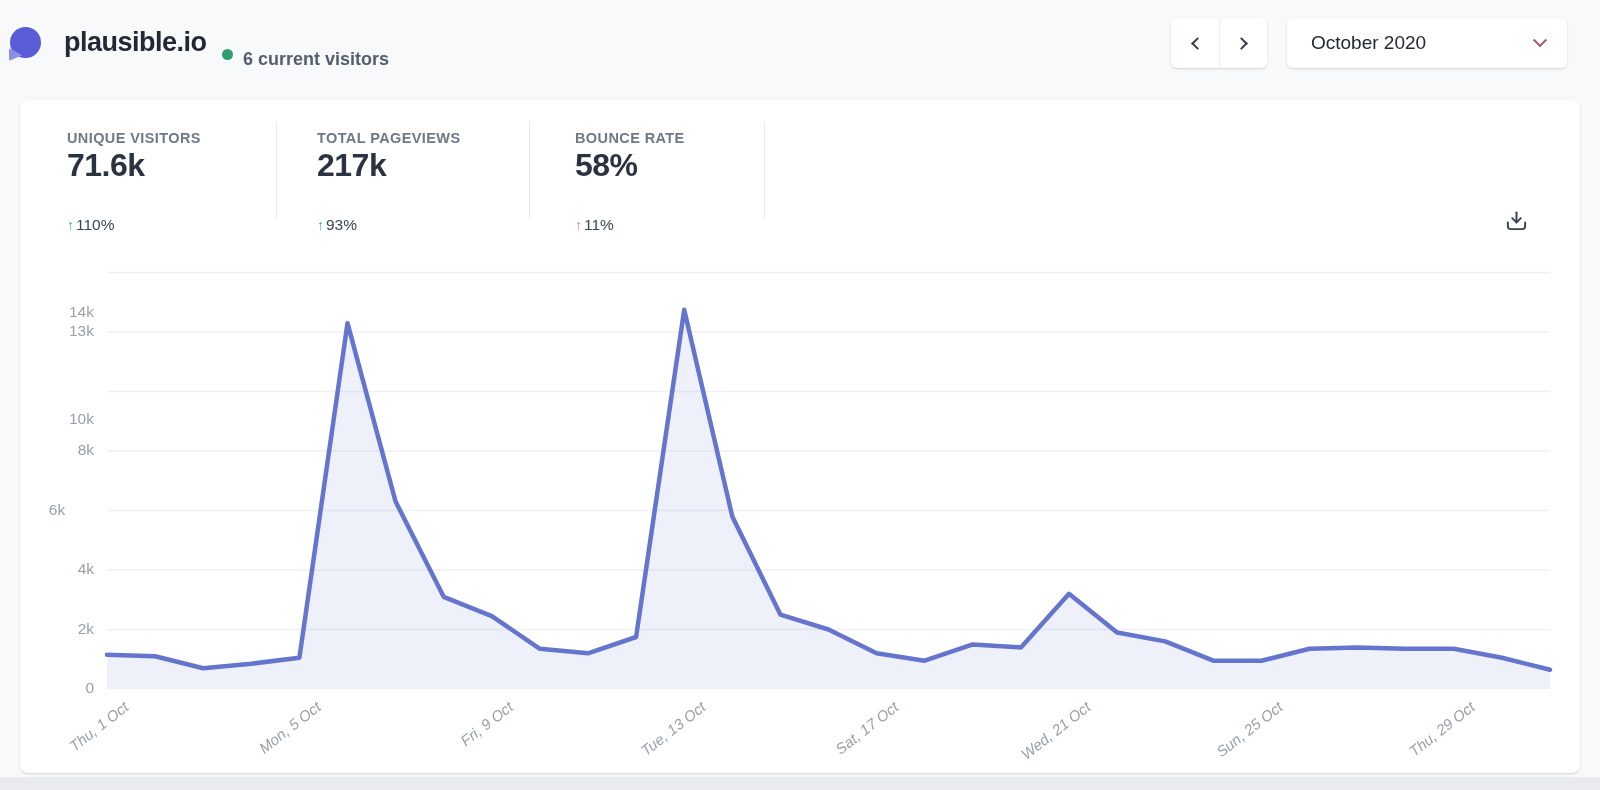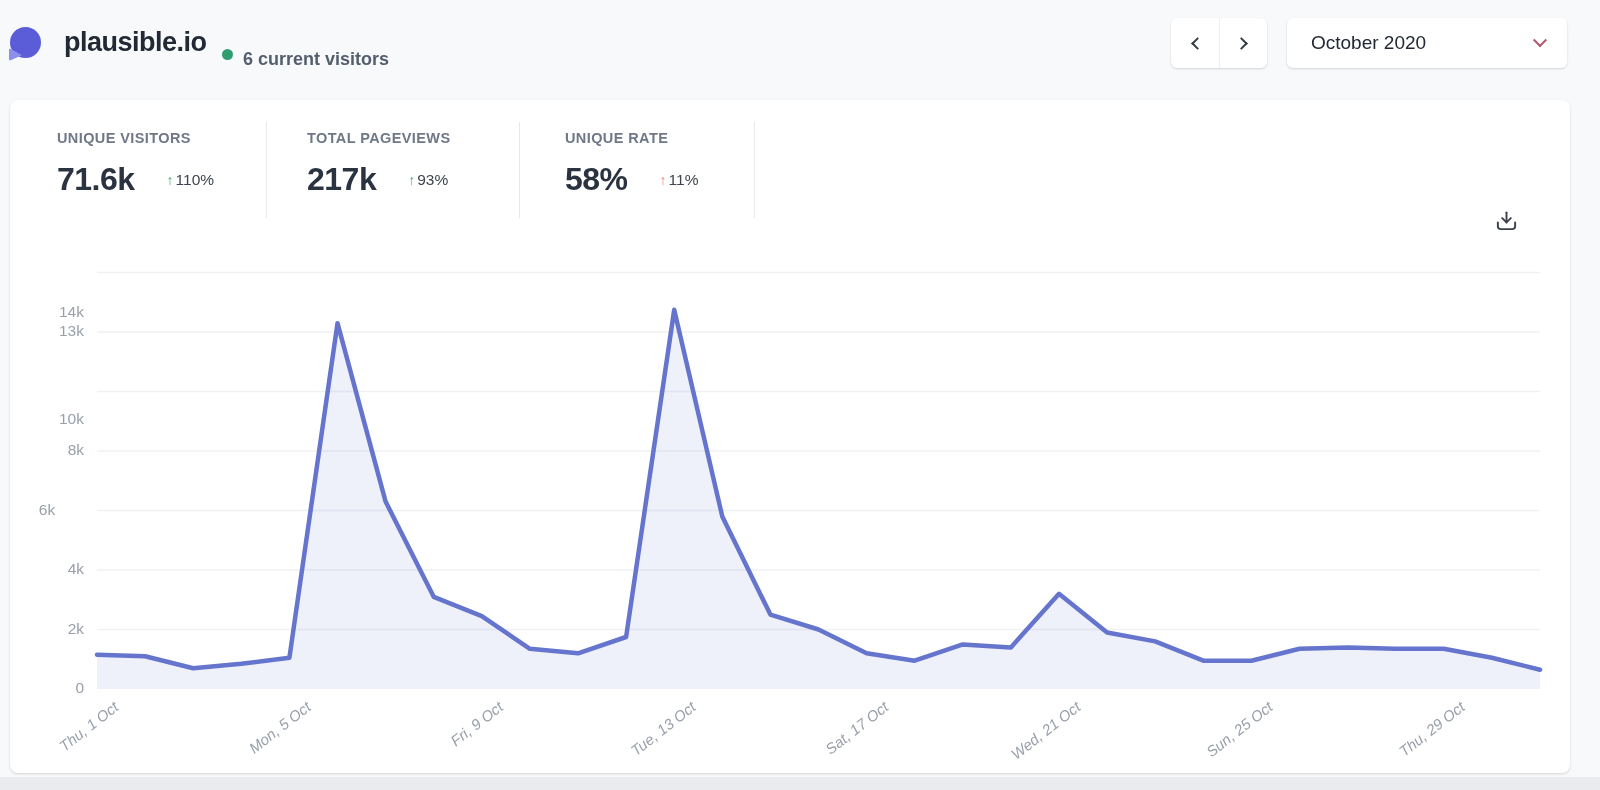--- a/index.html
+++ b/index.html
@@ -54,27 +54,27 @@
     box-shadow:0 1px 2px rgba(0,0,0,0.10), 0 1px 3px rgba(0,0,0,0.06);
     display:flex; align-items:center; justify-content:space-between;
     padding:0 22px 0 24px;
     font-family:"Liberation Sans", sans-serif;
   }
   .period-label { font-size:19px; color:#222935;text-align:right; }
   .chev-down { width:10px; height:10px; transform:rotate(45deg) translate(-2px,-2px);
     border-color:#ae5a72; }
   
   .card {
-    position:absolute; left:10px; top:100px; width:1560px; height:673px;
+    position:absolute; left:20px; top:100px; width:1560px; height:673px;
     background:#ffffff; border-radius:8px;
     box-shadow:0 1px 3px rgba(0,0,0,0.10), 0 1px 2px rgba(0,0,0,0.06);
   }
   .stat { position:absolute; top:30px; }
   .stat-label { font-size:14.5px; font-weight:700; color:#6e7887; letter-spacing:0.4px; }
-  .value-row { display:flex; align-items:center; gap:32px; margin-top:15px; }
+  .value-row { display:flex; align-items:flex-start; gap:32px; margin-top:1px;flex-direction:column; }
   .stat-value { font-size:32px; font-weight:700; color:#2b3340; letter-spacing:-0.5px; }
   .change { font-size:15.5px; color:#3d4450; display:flex; align-items:baseline; gap:2px; }
   .change .arrow { font-size:14px; font-weight:700; }
   .change.good .arrow { color:#48a876; }
   .change.bad  .arrow { color:#e87f8b; }
   .stat-divider { position:absolute; top:22px; height:96px; width:1px; background:#e7e9ed; }
   .download {
     position:absolute; left:1478px; top:102px; width:36px; height:36px;
     background:transparent; border:none; cursor:pointer;
     display:flex; align-items:center; justify-content:center; color:#3a414d;
@@ -145,21 +145,21 @@
       <span class="stat-value">217k</span>
       <span class="change good">
           <span class="arrow">↑</span>
           <span>93%</span>
         </span>
     </div>
   </div>
   <div class="stat-divider" style="left:509px"></div>
 
   <div class="stat" style="left:555px">
-    <div class="stat-label">UNIQUE RATE</div>
+    <div class="stat-label">BOUNCE RATE</div>
     <div class="value-row">
       <span class="stat-value">58%</span>
       <span class="change bad">
           <span class="arrow">↑</span>
           <span>11%</span>
         </span>
     </div>
   </div>
   <div class="stat-divider" style="left:744px"></div>
 

